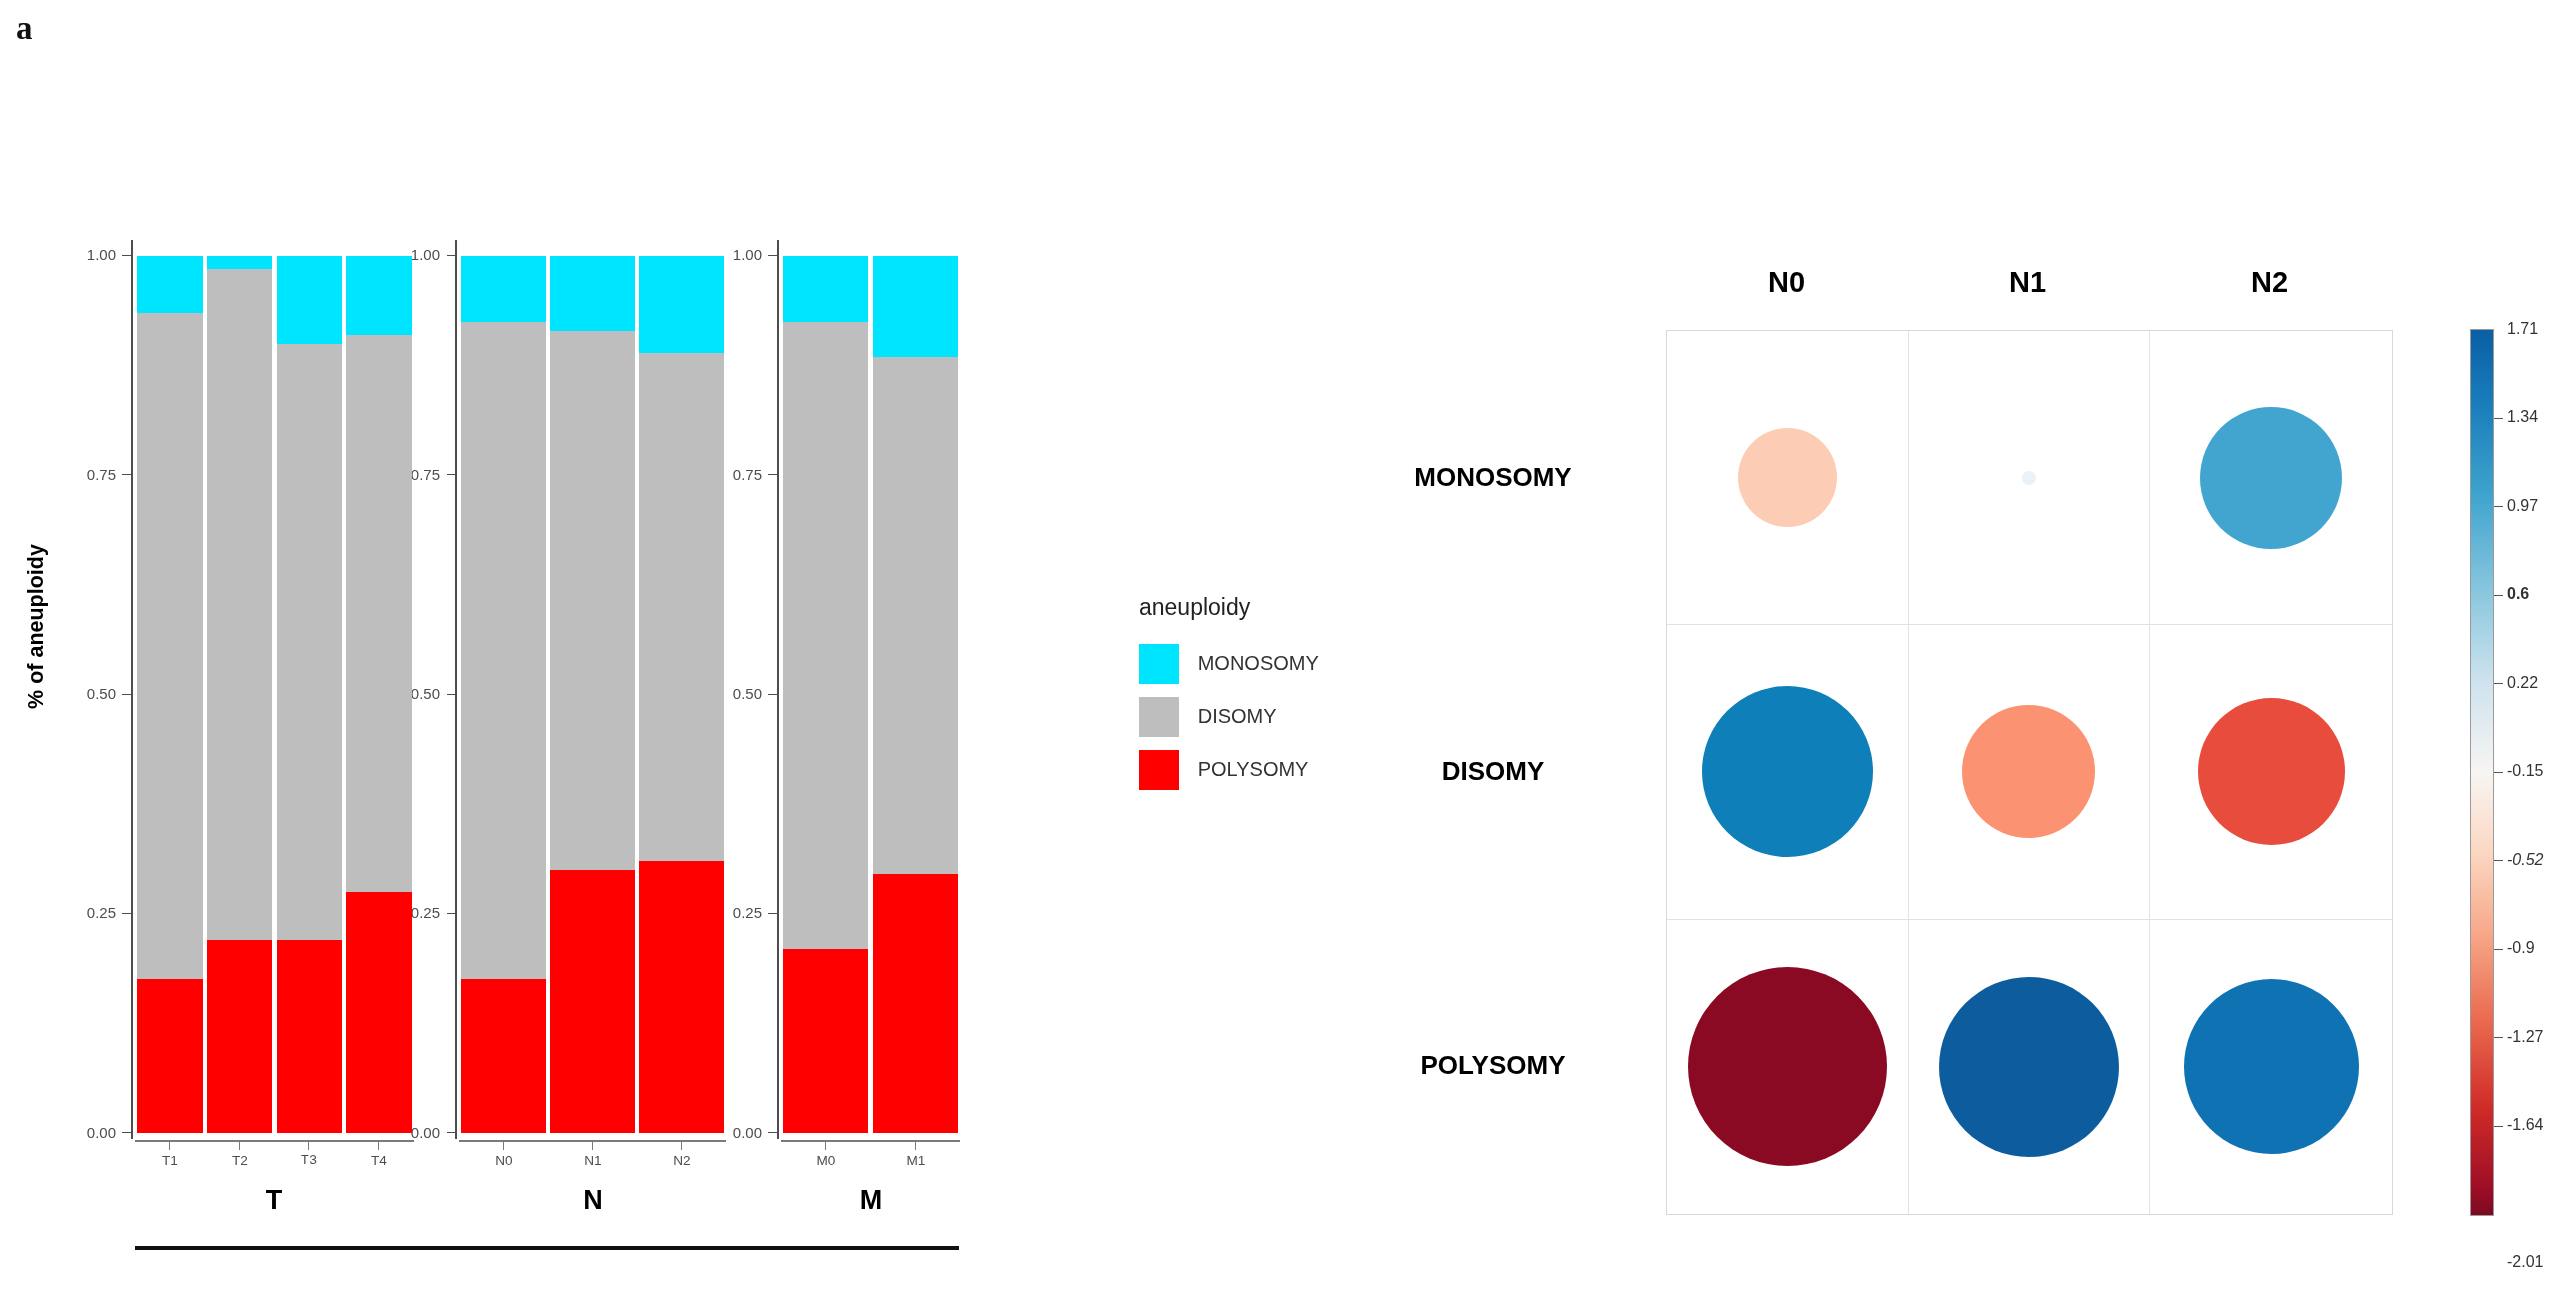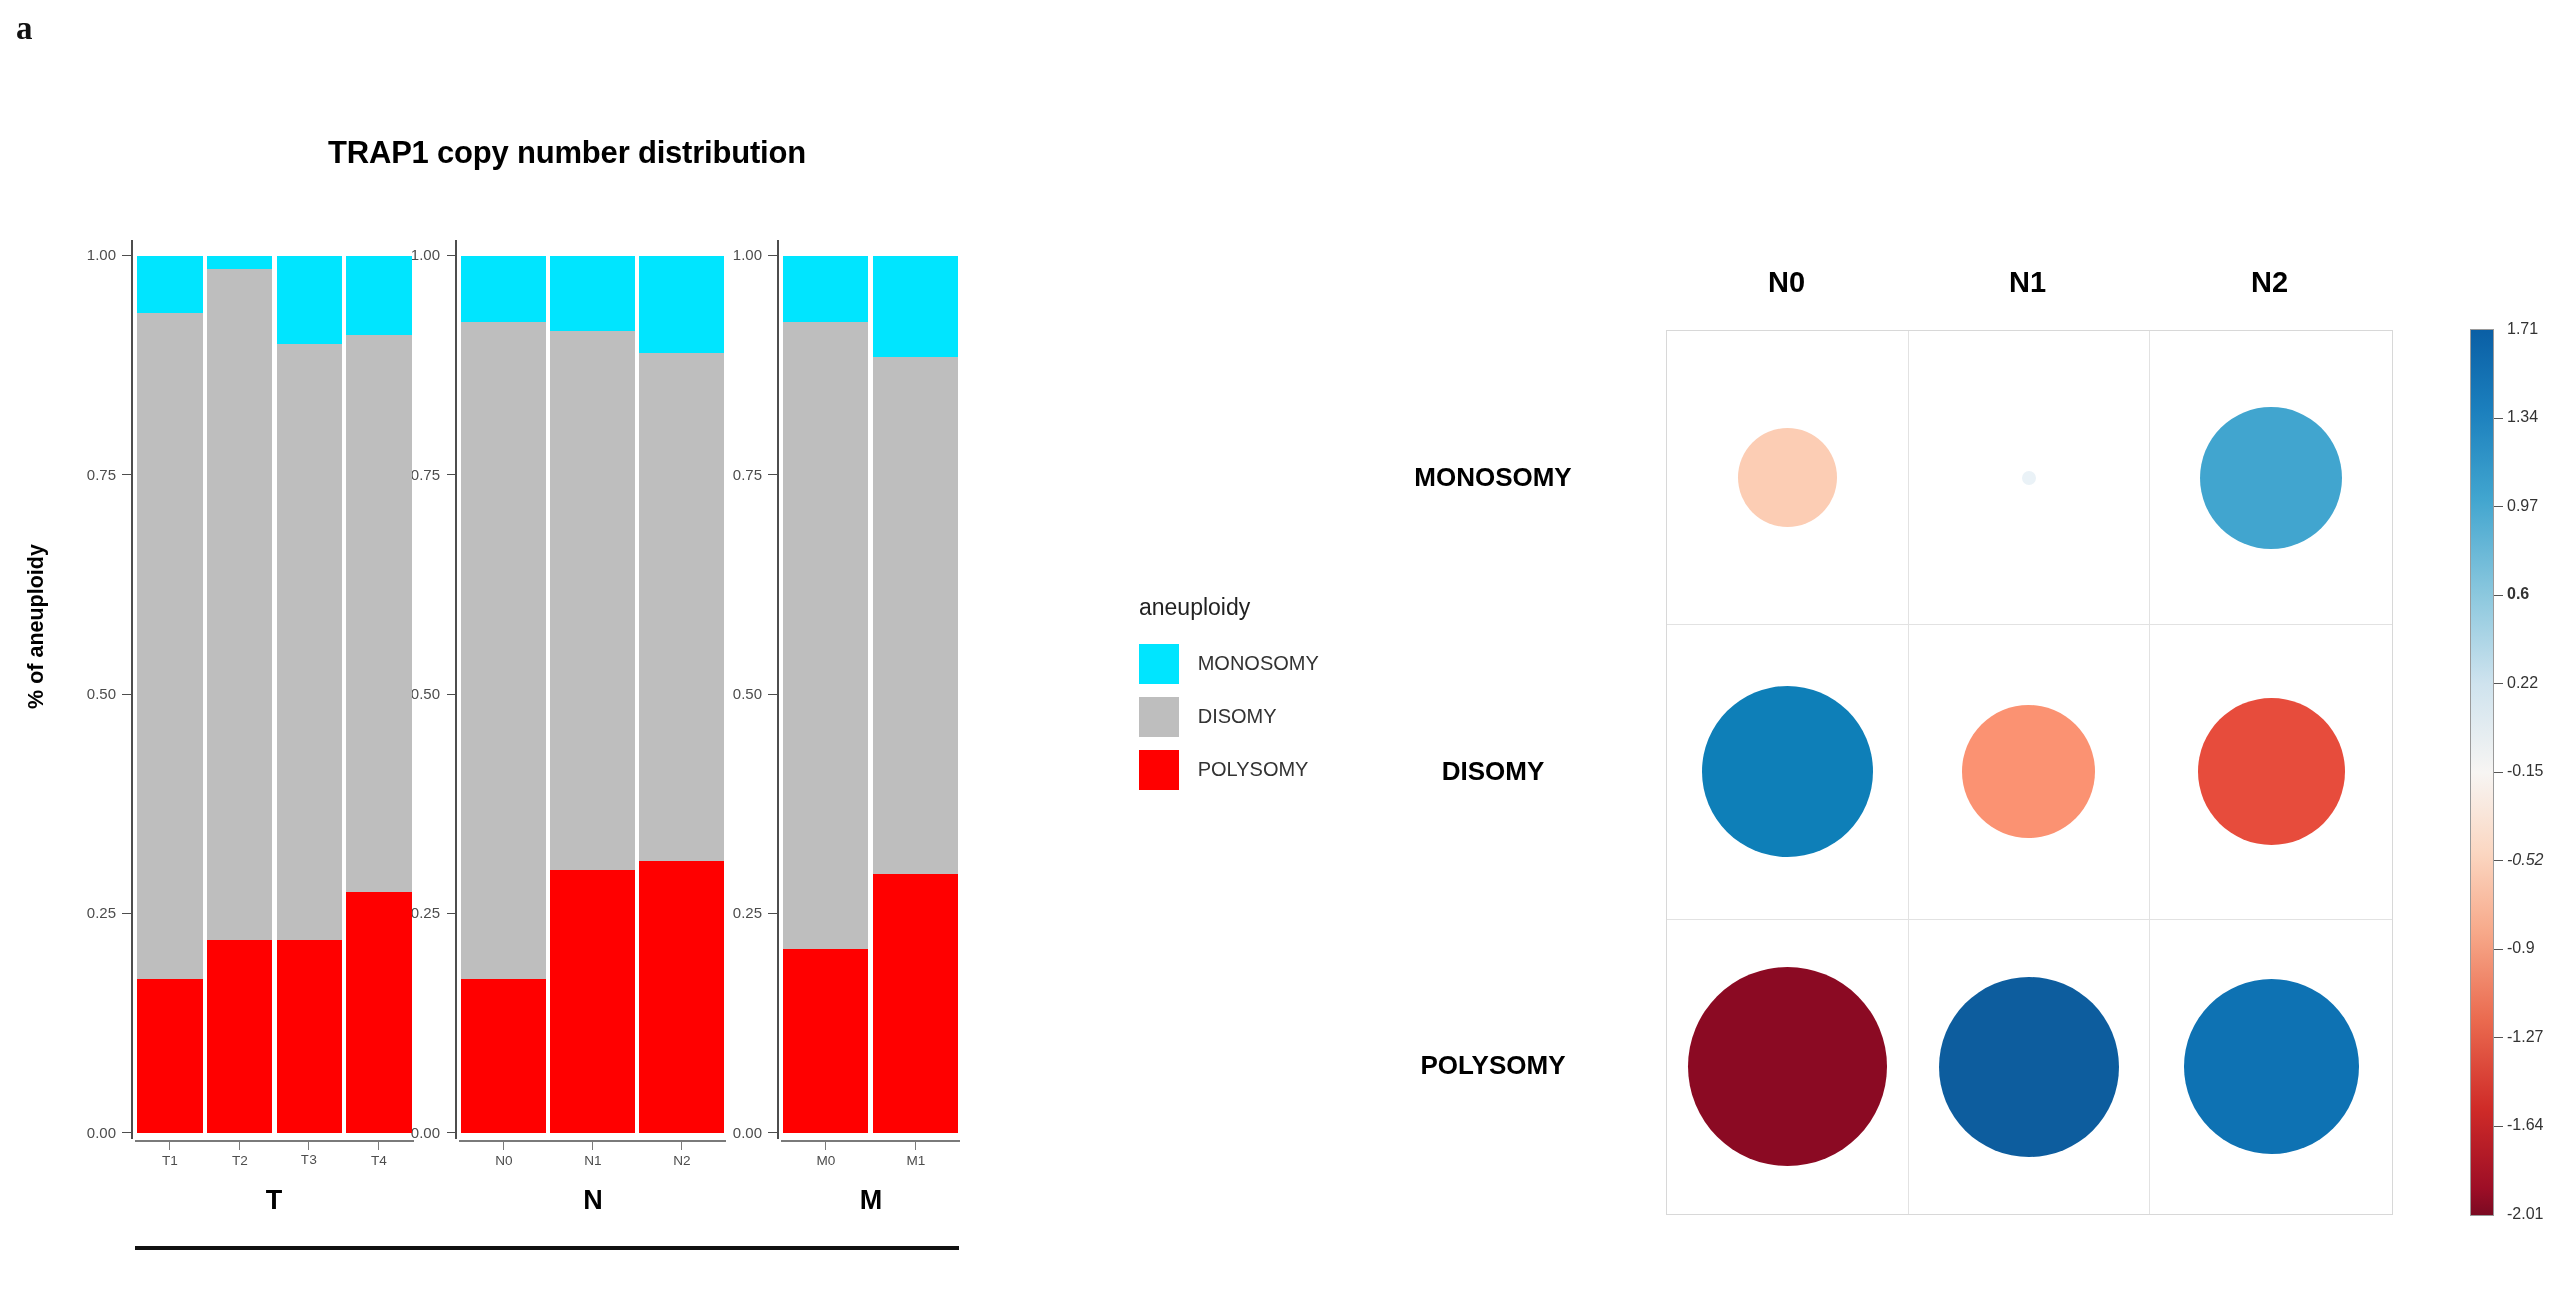--- a/index.html
+++ b/index.html
@@ -74,21 +74,20 @@
           #7b0a22 100%);
         border:0.7px solid #9a9a9a;box-sizing:border-box;}
   .cb-tick{position:absolute;left:24.4px;width:8.6px;height:1.4px;background:#555;}
   .cb-lab{position:absolute;left:37px;font-size:16px;color:#333;white-space:nowrap;}
 </style>
 </head>
 <body>
 
 <div id="panel-a">
   <div class="panel-letter" id="letter-a">a</div>
-  <div id="title-a">TRAP1 copy number distribution</div>
   <div id="ylab-a">% of aneuploidy</div>
 
   <div id="a-axes">
       <div class="ax-line" style="left: 131px; top: 240px; height: 899px;"></div>
       <div class="ax-tick" style="left: 122px; top: 1132px;"></div>
       <div class="ax-label" style="left: 59px; top: 1124px;">0.00</div>
       <div class="ax-tick" style="left: 122px; top: 913px;"></div>
       <div class="ax-label" style="left: 59px; top: 904px;">0.25</div>
       <div class="ax-tick" style="left: 122px; top: 694px;"></div>
       <div class="ax-label" style="left: 59px; top: 685px;">0.50</div>
@@ -283,17 +282,17 @@
         <div class="cb-tick" style="top: 443px;"></div>
         <div class="cb-lab" style="top: 433px;">-0.15</div>
         <div class="cb-tick" style="top: 531px;"></div>
         <div class="cb-lab" style="top: 522px; font-style: italic;">-0.52</div>
         <div class="cb-tick" style="top: 620px;"></div>
         <div class="cb-lab" style="top: 610px;">-0.9</div>
         <div class="cb-tick" style="top: 708px;"></div>
         <div class="cb-lab" style="top: 699px;">-1.27</div>
         <div class="cb-tick" style="top: 797px;"></div>
         <div class="cb-lab" style="top: 787px;">-1.64</div>
-        <div class="cb-lab" style="top: 876px; text-align: right;">-2.01</div>
+        <div class="cb-lab" style="top: 924px; text-align: right;">-2.01</div>
       </div>
   </div>
 </div>
 
 
 </body></html>

